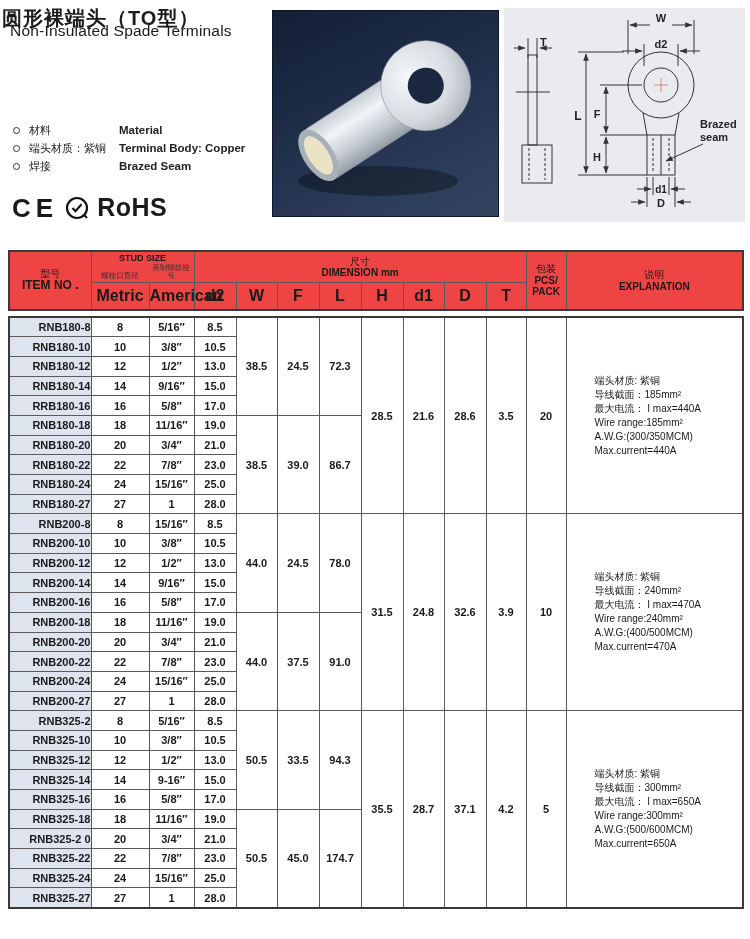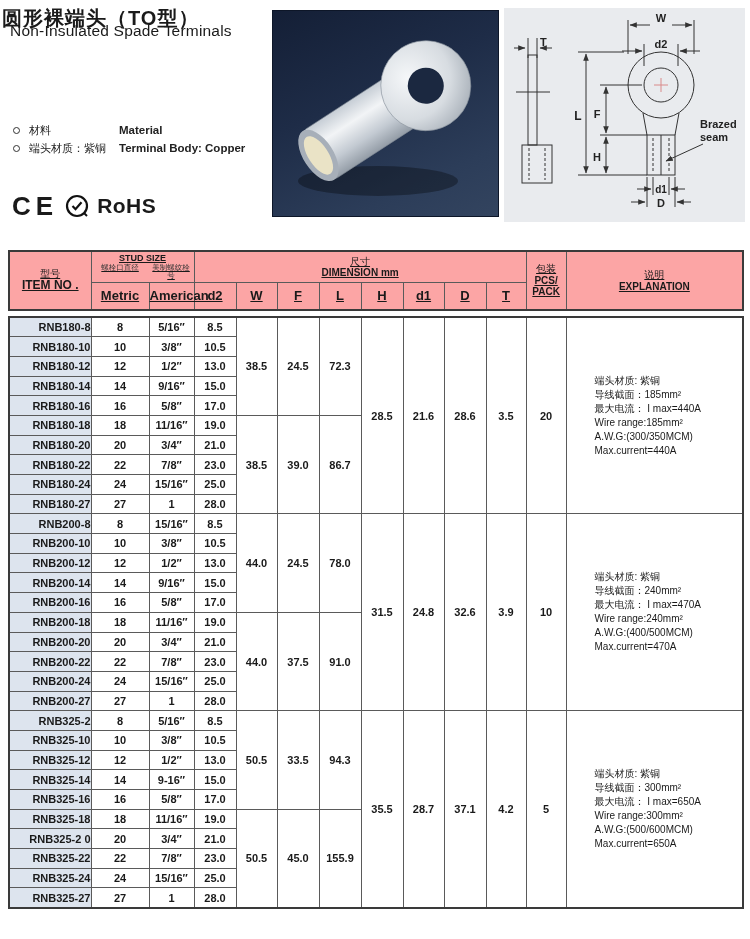--- a/index.html
+++ b/index.html
@@ -18,37 +18,37 @@
 
   .material { position:absolute; left:13px; top:121px; }
   .mrow { display:flex; align-items:center; height:18px; }
   .bullet { width:5px; height:5px; border:1.5px solid #333; border-radius:50%; margin-right:9px; flex:none; }
   .mzh { width:90px; font-size:11px; color:#222; flex:none; }
   .men { font-size:11.5px; font-weight:bold; color:#222; }
 
   .certs { position:absolute; left:12px; top:193px; display:flex; align-items:center; }
   .ce { font-size:26px; font-weight:bold; letter-spacing:5px; line-height:26px; }
   .certcircle { margin:0 7px 0 6px; }
-  .rohs { font-size:21px; font-weight:bold; letter-spacing:.5px;text-align:right; }
+  .rohs { font-size:25px; font-weight:bold; letter-spacing:.5px;text-align:right; }
 
   
   table { border-collapse:collapse; table-layout:fixed; }
   .hdr  { position:absolute; left:8px; top:250px; width:734px; border:2px solid #3a3a3a; }
   .spec { position:absolute; left:8px; top:316px; width:734px; border:2px solid #3a3a3a; }
   .hdr td, .spec td { border:1px solid #5a5a5a; padding:0; text-align:center; vertical-align:middle; }
-  .hdr td { background:#fca5a5; line-height:1.15;text-decoration:underline; }
+  .hdr td { background:#ef4444; line-height:1.15; }
   .hdr .r1 td { height:30px; }
   .hdr .r2 td { height:26px; }
   .zh10 { font-size:10px; }
   .b12  { font-size:12px; font-weight:bold; }
   .b10  { font-size:10px; font-weight:bold; }
   .b9   { font-size:9px;  font-weight:bold; }
-  .h-sub { font-size:13px; font-weight:bold; }
+  .h-sub { font-size:16px; font-weight:bold; }
   .zh-pair { display:flex; font-size:7.5px; color:#333; }
-  .zh-pair span:first-child { width:56%; }
+  .zh-pair span:first-child { width:56%;margin-top:8px; }
   .zh-pair span:last-child  { width:44%;text-align:center; }
 
   .spec tr { height:19.7px; }
   .spec td { font-size:11px; font-weight:bold; background:#fff; }
   .spec td.item { background:#dde4ee; text-align:right; padding-left:13px; font-size:11px; }
   .spec td.expl { text-align:left; padding-left:28px; font-weight:normal; font-size:10px; line-height:14px;margin-top:12px; }
 </style>
 </head>
 <body>
 
@@ -163,20 +163,25 @@
   <div class="material">
     <div class="mrow">
       <span class="bullet"></span>
       <span class="mzh">材料</span>
       <span class="men">Material</span>
     </div>
     <div class="mrow">
       <span class="bullet"></span>
       <span class="mzh">端头材质：紫铜</span>
       <span class="men">Terminal Body: Copper</span>
+    </div>
+    <div class="mrow">
+      <span class="bullet"></span>
+      <span class="mzh">焊接</span>
+      <span class="men">Brazed Seam</span>
     </div>
   </div>
 
   <div class="certs">
     <span class="ce">CE</span>
     <svg class="certcircle" width="26" height="26" viewBox="0 0 26 26">
       <circle cx="13" cy="13" r="10" fill="none" stroke="#111" stroke-width="2.2"></circle>
       <path d="M8.5,13 l3,3.2 l6,-7" fill="none" stroke="#111" stroke-width="2.2"></path>
       <line x1="20" y1="20" x2="23" y2="23" stroke="#111" stroke-width="2"></line>
     </svg>
@@ -462,21 +467,21 @@
           <td class="num">5/8″</td>
           <td class="num">17.0</td>
         </tr>
         <tr>
           <td class="item">RNB325-18</td>
           <td class="num">18</td>
           <td class="num">11/16″</td>
           <td class="num">19.0</td>
           <td class="num" rowspan="5">50.5</td>
           <td class="num" rowspan="5">45.0</td>
-          <td class="num" rowspan="5">155.9</td>
+          <td class="num" rowspan="5">174.7</td>
         </tr>
         <tr>
           <td class="item">RNB325-2 0</td>
           <td class="num">20</td>
           <td class="num">3/4″</td>
           <td class="num">21.0</td>
         </tr>
         <tr>
           <td class="item">RNB325-22</td>
           <td class="num">22</td>

